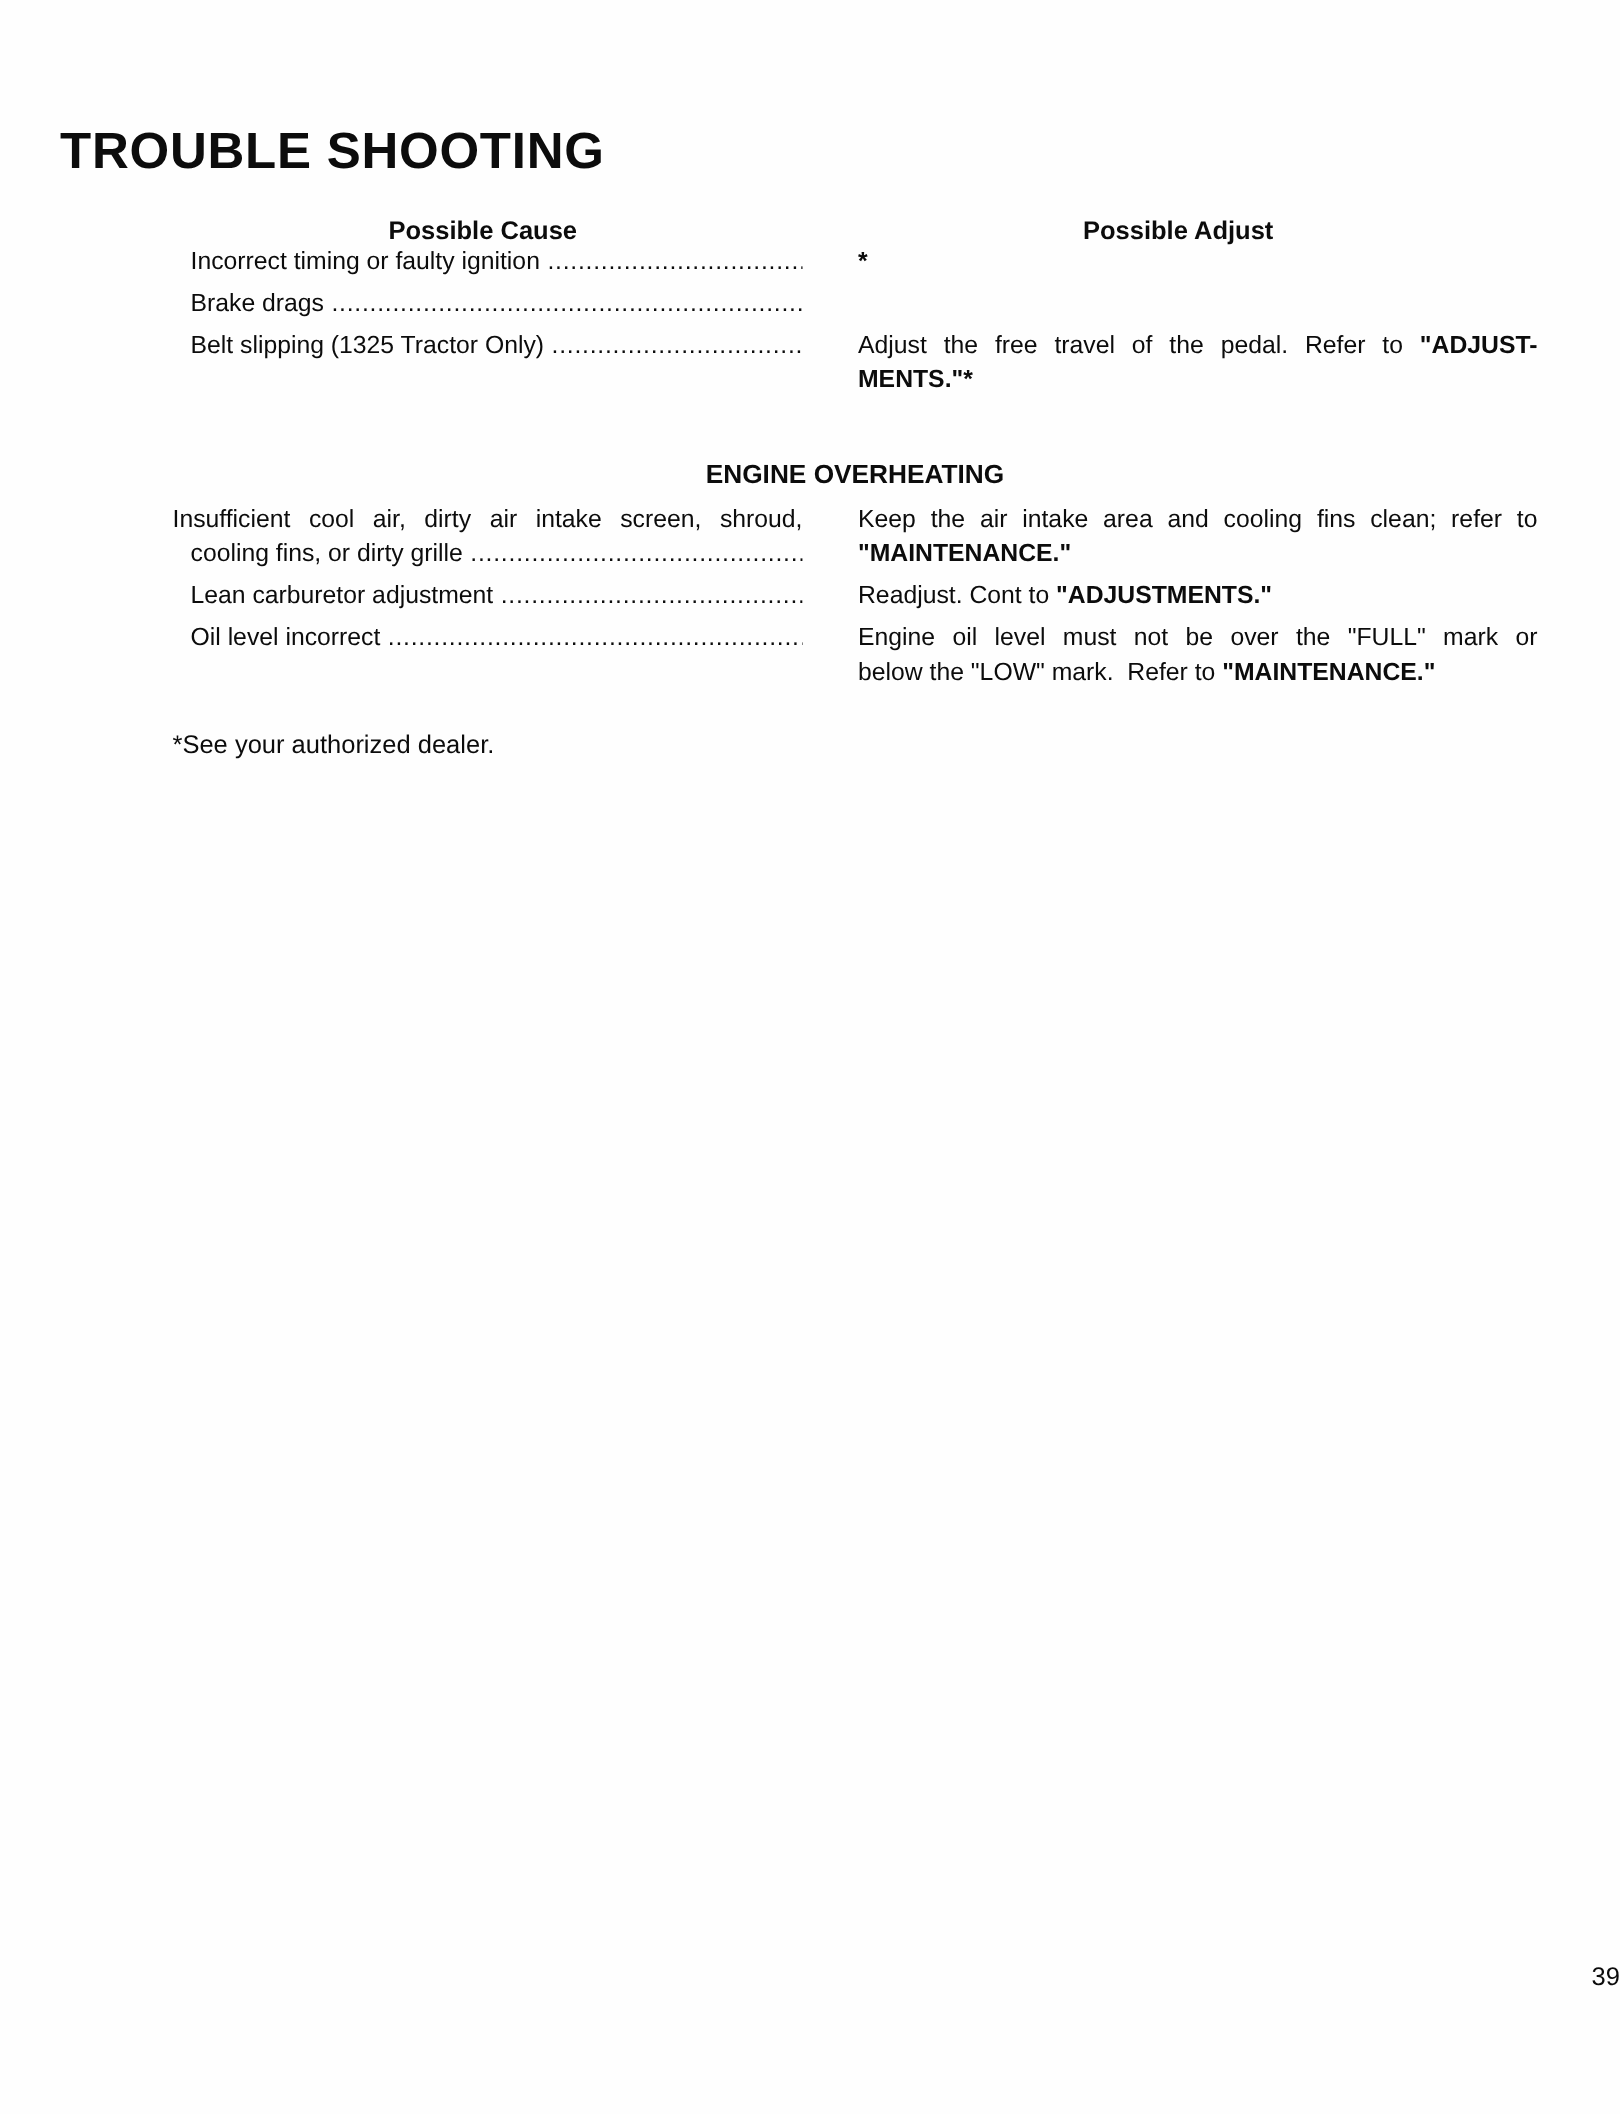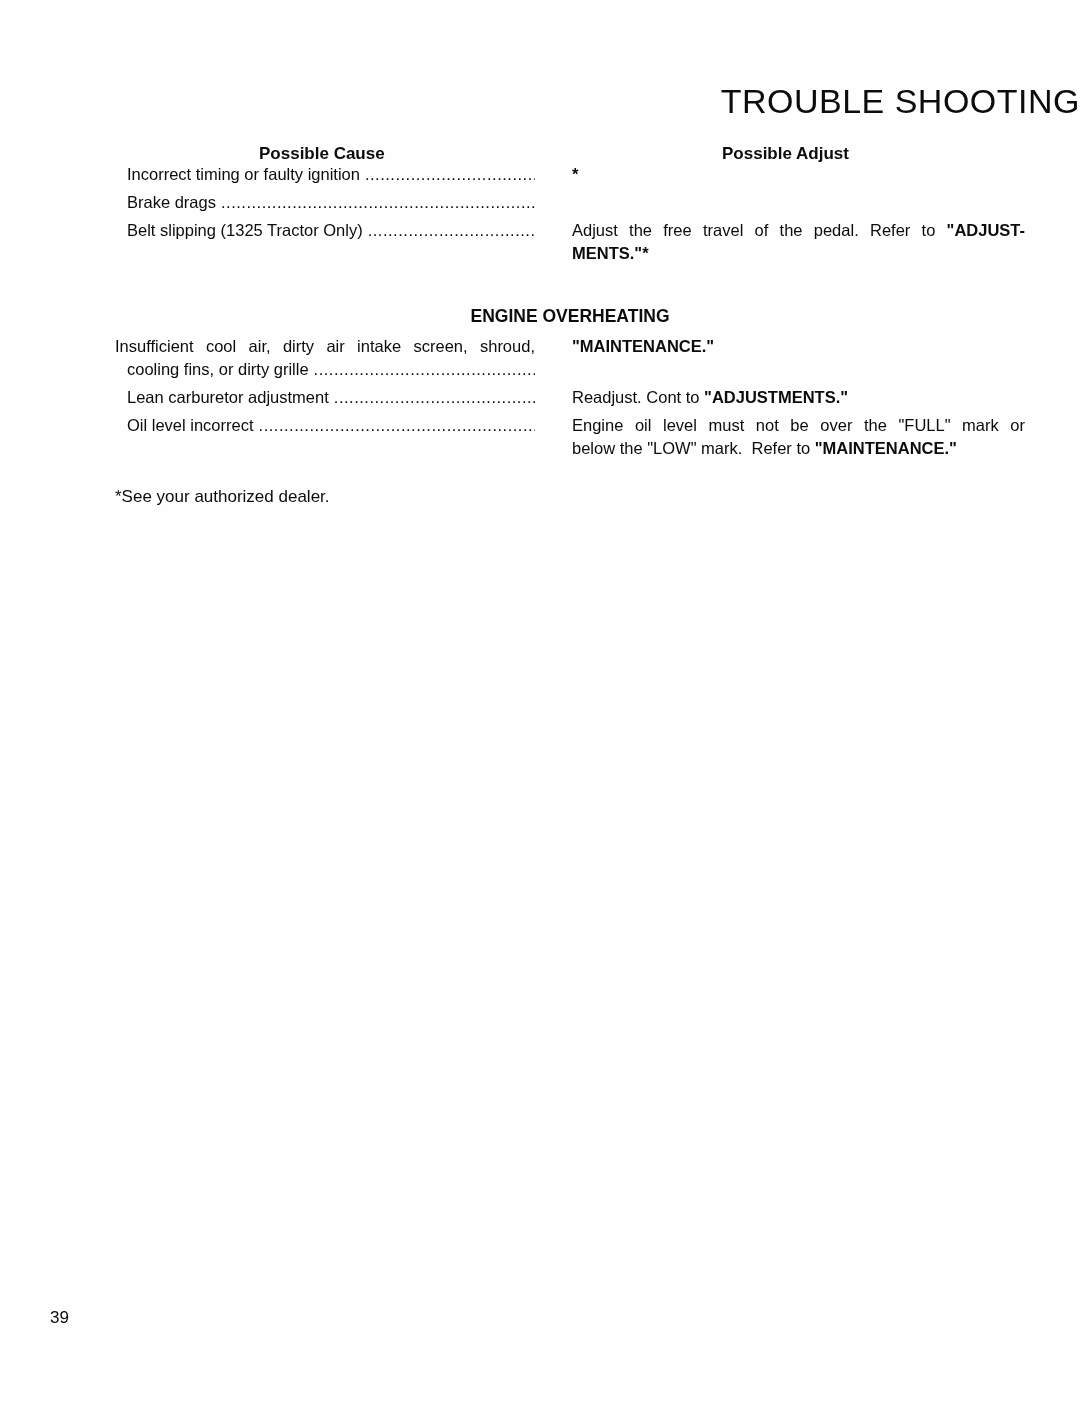--- a/index.html
+++ b/index.html
@@ -10,23 +10,23 @@
     color:#0c0c0c;
     font-family:"Liberation Sans", sans-serif;
     font-size:16.5px;
     line-height:23px;
     overflow:hidden;
   }
   .doc-title {
     margin:84px 0 16px 40px;
     font-size:34px;
     line-height:34px;
-    font-weight:400;
+    font-weight:700;
     letter-spacing:0.5px;
-    text-align:right;
+    text-align:left;
   }
   .content { margin-left:115px; width:910px; }
   .col-headers {
     position:relative;
     height:18px;
     margin-top:27px;
     font-weight:700;
     font-size:17px;
     line-height:18px;
   }
@@ -56,21 +56,21 @@
   .stretch { text-align:justify; text-align-last:justify; }
   .b { font-weight:700; }
   .footnote {
     font-size:17px;
     margin:25px 0 0 0;
   }
   .pageno {
     position:absolute;
     top:1306px; left:0;
     width:1080px;
-    text-align:left;
+    text-align:right;
     text-indent:50px;
     font-size:17px;
   }
 </style>
 </head>
 <body>
 
 <div class="page">
   <h1 class="doc-title">TROUBLE SHOOTING</h1>
 
@@ -115,20 +115,21 @@
         <div class="section-heading">ENGINE OVERHEATING</div>
         <div class="row">
           <div class="cause">
             <div class="cause-line stretch">Insufficient cool air, dirty air intake screen, shroud,</div>
             <div class="cause-line last">
               <span class="ctext">cooling fins, or dirty grille</span>
               <span class="dots">........................................................................................................................</span>
             </div>
           </div>
           <div class="remedy">
+            <div class="remedy-line stretch"><span>Keep the air intake area and cooling fins clean; refer to</span></div>
             <div class="remedy-line"><span class="b">"MAINTENANCE."</span></div>
           </div>
         </div>
         <div class="row">
           <div class="cause">
             <div class="cause-line last">
               <span class="ctext">Lean carburetor adjustment</span>
               <span class="dots">........................................................................................................................</span>
             </div>
           </div>

